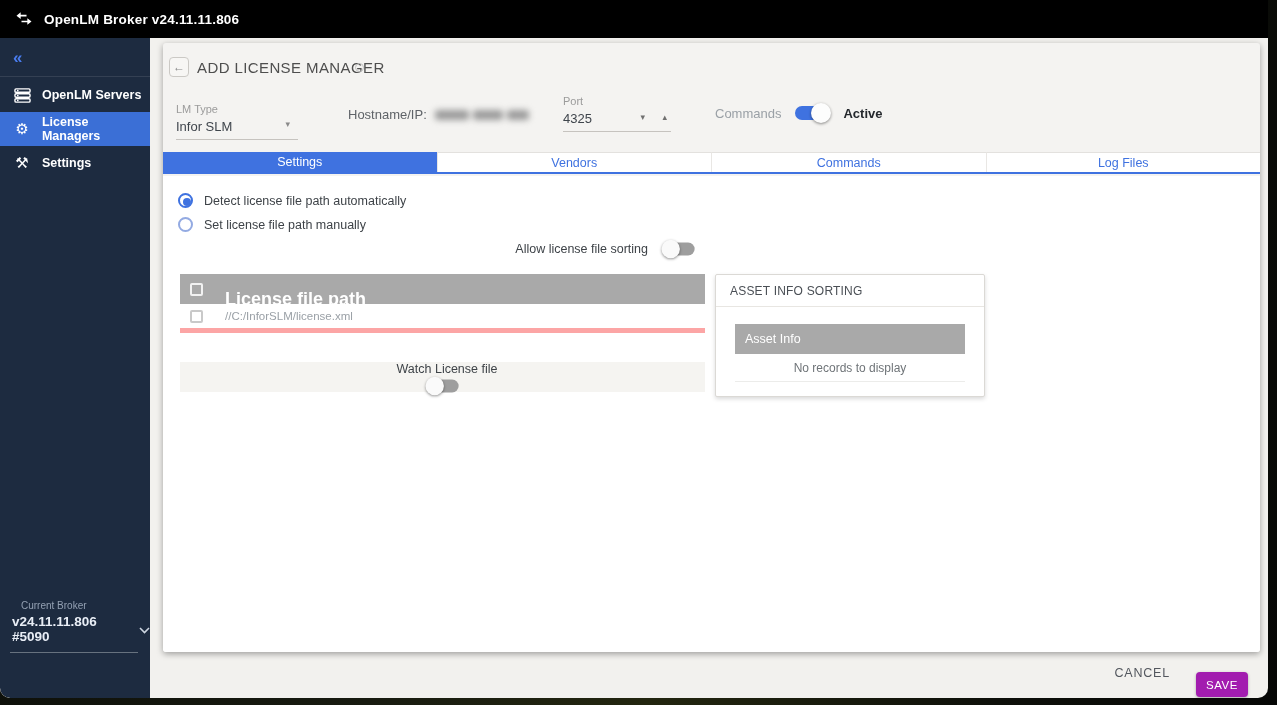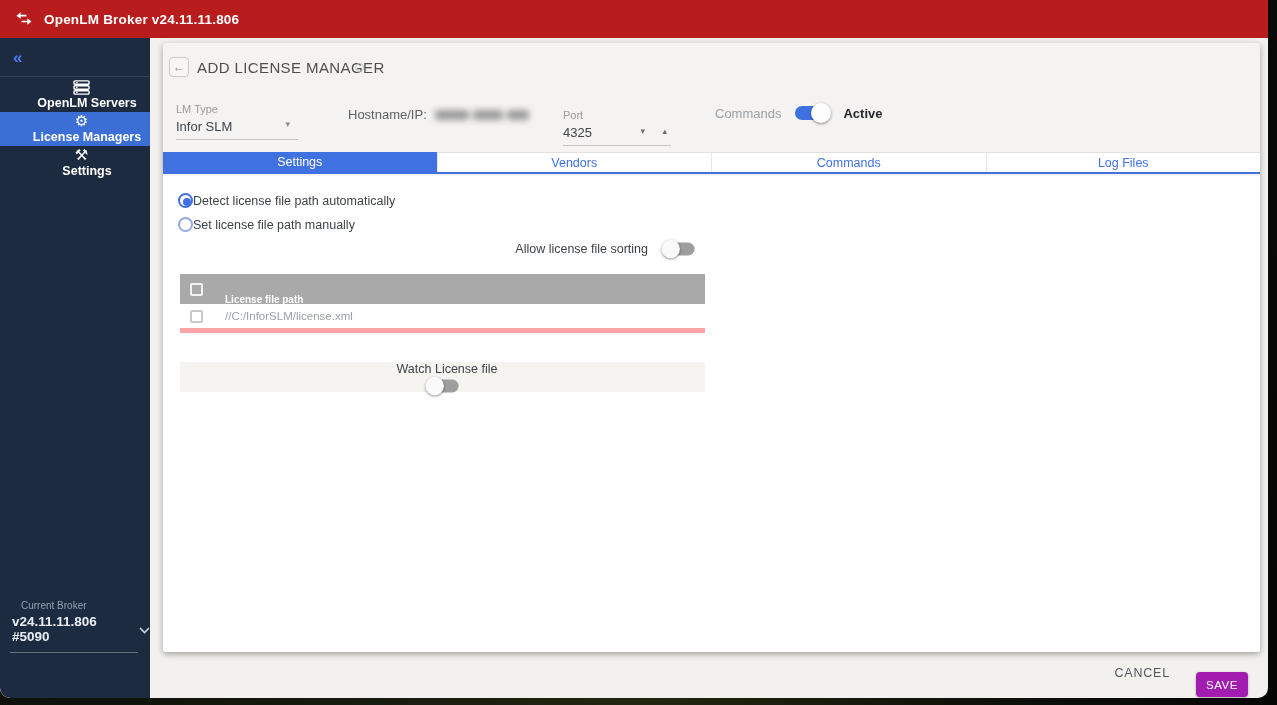--- a/index.html
+++ b/index.html
@@ -6,32 +6,32 @@
   html,body { width:1277px; height:705px; overflow:hidden; }
   body { font-family:"Liberation Sans", sans-serif; }
 
   .desktop { position:absolute; inset:0; width:1277px; height:705px;
     background:linear-gradient(100deg,#0b0d08 0%,#181b10 35%,#23260f 55%,#0e100a 80%,#060705 100%); }
 
   .app { position:absolute; left:0; top:0; width:1268px; height:698px;
     background:#f2f1ee; border-radius:0 0 10px 10px; overflow:hidden; }
 
   
-  .topbar { position:absolute; left:0; top:0; width:1268px; height:38px; background:#b91c1c;
+  .topbar { position:absolute; left:0; top:0; width:1268px; height:38px; background:#000000;
     display:flex; align-items:center; }
   .logo { margin-left:14px; width:20px; height:20px; display:flex; align-items:center; justify-content:center; }
   .topbar-title { margin-left:10px; color:#ffffff; font-size:13.5px; font-weight:bold; letter-spacing:.2px; }
 
   
   .sidebar { position:absolute; left:0; top:38px; width:150px; height:660px; background:#1d2b40;
     border-radius:0 0 0 10px; }
   .collapse-btn { position:absolute; left:13px; top:10px; color:#4a7df0; font-size:17px; font-weight:bold; cursor:pointer; }
   .side-divider { position:absolute; left:0; top:38px; width:150px; height:1px; background:rgba(255,255,255,.10); }
   .nav { position:absolute; left:0; top:40px; width:150px; }
-  .nav-item { height:34px; display:flex; align-items:center; padding-left:13px; cursor:pointer;flex-direction:column; }
+  .nav-item { height:34px; display:flex; align-items:center; padding-left:13px; cursor:pointer; }
   .nav-item.active { background:#3b6fd6; }
   .nav-icon { width:18px; height:18px; display:flex; align-items:center; justify-content:center;
     color:#ffffff; font-size:15px; }
   .nav-label { margin-left:11px; color:#ffffff; font-size:12.5px; font-weight:600; }
 
   .broker { position:absolute; left:0; bottom:45px; width:150px; }
   .broker-label { color:#93a0b2; font-size:10px; margin-left:21px; }
   .broker-row { display:flex; align-items:center; margin:3px 0 0 12px; }
   .broker-value { color:#e9eef6; font-size:13.5px; font-weight:600; }
   .broker-chevron { margin-left:12px; }
@@ -55,21 +55,21 @@
   .field-value { font-size:13px; color:#3f454c; margin-top:4px; }
   .field-underline { position:absolute; left:0; top:36px; height:1px; background:#c6c3bf; }
   .lm-group .field-underline { width:122px; }
   .select-arrow { position:absolute; right:6px; top:16px; color:#8a8a8a; font-size:9px; }
 
   .host-group { position:absolute; left:185px; top:64px; display:flex; align-items:center; }
   .host-label { font-size:13px; color:#5f6368; }
   .redacted { display:flex; gap:4px; margin-left:8px; filter:blur(3px); }
   .redacted span { height:10px; background:#9b9b9b; border-radius:3px; display:inline-block; }
 
-  .port-group { position:absolute; left:400px; top:52px; width:108px;margin-top:14px; }
+  .port-group { position:absolute; left:400px; top:52px; width:108px; }
   .port-group .field-underline { width:108px; }
   .spin { position:absolute; top:17px; color:#707070; font-size:9px; cursor:pointer; }
   .spin-down { right:26px; } .spin-up { right:4px; }
 
   .status-group { position:absolute; left:552px; top:60px; display:flex; align-items:center; }
   .inactive-label { font-size:13px; color:#9aa0a6; }
   .active-label { font-size:13px; color:#24282d; font-weight:600; }
 
   
   .switch { position:relative; width:34px; height:20px; margin:0 14px; cursor:pointer; flex:none; }
@@ -92,32 +92,32 @@
   
   .content { position:absolute; left:0; top:133px; width:1097px; height:476px; background:#ffffff;
     border-radius:0 0 3px 3px; }
 
   .radio-row { position:absolute; left:15px; display:flex; align-items:center; cursor:pointer; }
   .radio { width:15px; height:15px; border-radius:50%; flex:none; position:relative; }
   .radio.checked { border:2px solid #3f72e0; }
   .radio.checked::after { content:""; position:absolute; left:2.5px; top:2.5px; width:8px; height:8px;
     border-radius:50%; background:#3f72e0; }
   .radio.unchecked { border:2px solid #93aae2; }
-  .radio-label { font-size:12.5px; color:#3e4348; }
+  .radio-label { margin-left:11px; font-size:12.5px; color:#3e4348; }
 
   .sort-row { position:absolute; left:0; top:63px; width:547px; display:flex; align-items:center;
     justify-content:flex-end; }
   .sort-label { font-size:12.5px; color:#3e4348; }
 
   .lic-table { position:absolute; left:17px; top:98px; width:525px; }
   .lic-head { height:30px; background:#a9a9a9; display:flex; align-items:center; }
   .cb { width:13px; height:13px; border-radius:2px; margin-left:10px; flex:none; cursor:pointer; }
   .cb.light { border:2px solid rgba(255,255,255,.85); }
   .cb.gray { border:2px solid #c9c9c9; }
-  .lic-head-label { margin-left:22px; color:#ffffff; font-size:10px; font-weight:600;margin-top:21px; }
+  .lic-head-label { margin-left:22px; color:#ffffff; font-size:18px; font-weight:600;margin-top:21px; }
   .lic-row { height:29px; background:#ffffff; border-bottom:5px solid #fca5a5; display:flex; align-items:center; }
   .lic-path { margin-left:22px; color:#9aa0a6; font-size:11.5px; }
 
   .asset-panel { position:absolute; left:552px; top:98px; width:270px; height:123px; background:#ffffff;
     border:1px solid #dbd9d5; border-radius:2px; box-shadow:0 2px 4px rgba(0,0,0,.15); }
   .asset-title { font-size:12px; color:#4a4f55; padding:9px 0 8px 14px; letter-spacing:.2px; }
   .asset-divider { height:1px; background:#e8e6e2; }
   .asset-table { margin:17px 19px 0 19px; }
   .asset-head { height:30px; background:#a9a9a9; display:flex; align-items:center; }
   .asset-head-label { margin-left:10px; color:#ffffff; font-size:12.5px; }
@@ -262,20 +262,30 @@
           <div class="lic-head">
             <span class="cb light"></span>
             <span class="lic-head-label">License file path</span>
           </div>
           <div class="lic-row">
             <span class="cb gray"></span>
             <span class="lic-path">//C:/InforSLM/license.xml</span>
           </div>
         </div>
 
+        <div class="asset-panel">
+          <div class="asset-title">ASSET INFO SORTING</div>
+          <div class="asset-divider"></div>
+          <div class="asset-table">
+            <div class="asset-head">
+              <span class="asset-head-label">Asset Info</span>
+            </div>
+            <div class="asset-empty">No records to display</div>
+          </div>
+        </div>
 
         <div class="watch-row">
           <span class="watch-label">Watch License file</span>
           <span class="switch off small">
             <span class="track"></span>
             <span class="knob"></span>
           </span>
         </div>
 
       </div>

